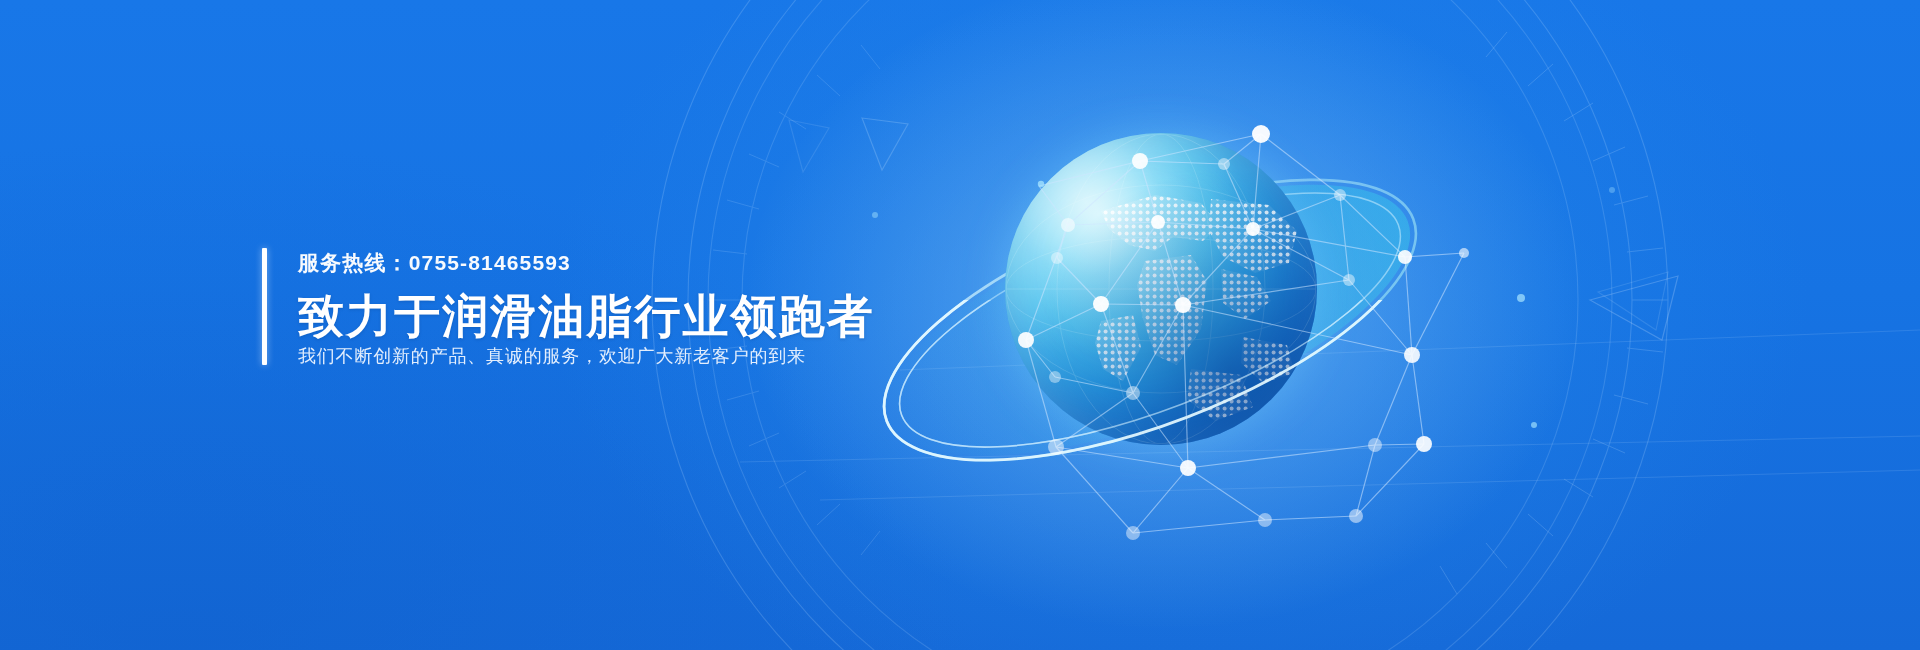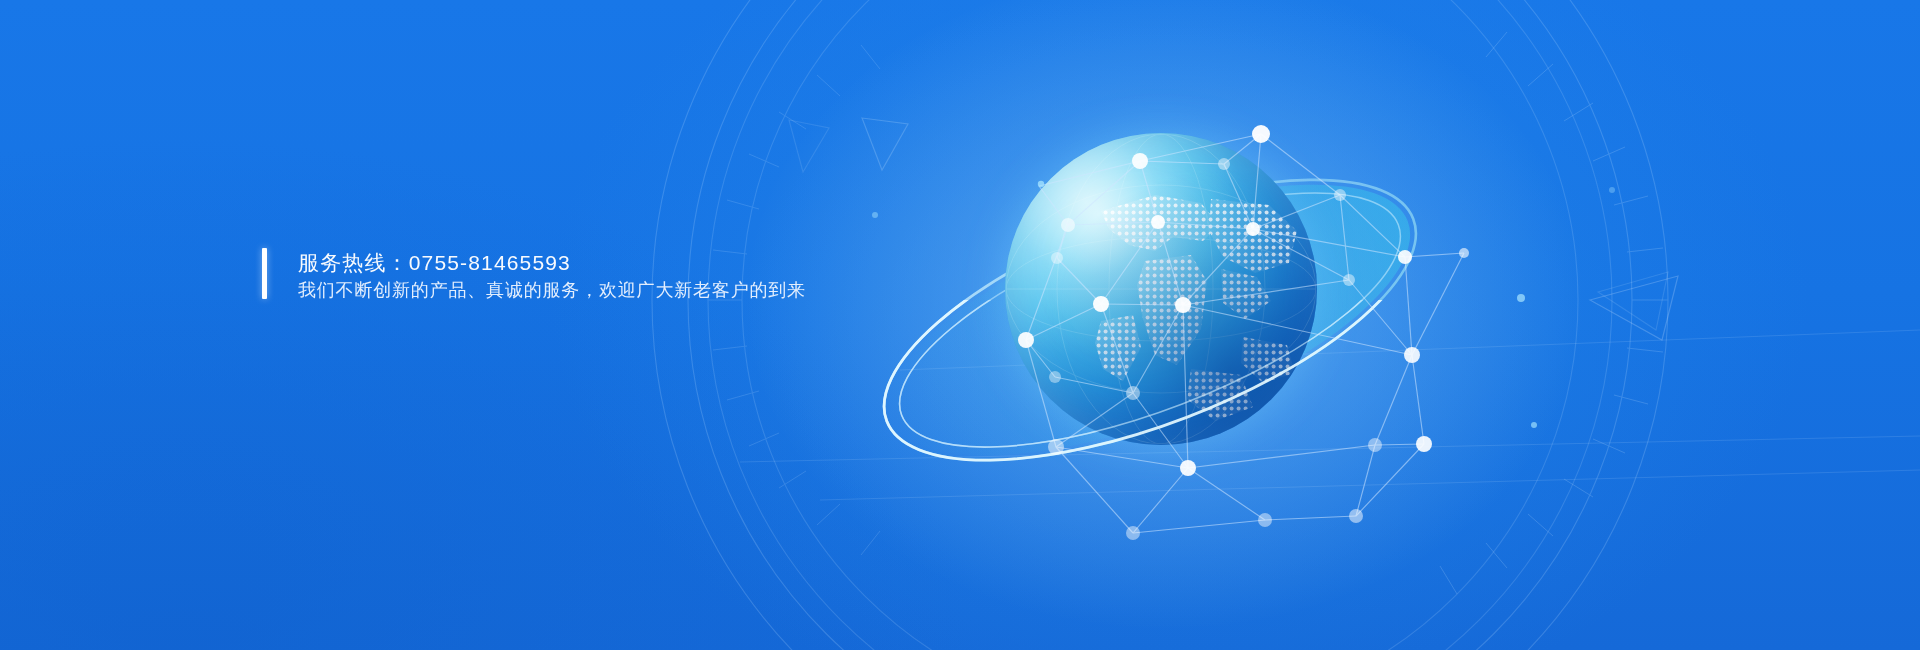--- a/index.html
+++ b/index.html
@@ -32,21 +32,21 @@
     box-shadow:0 0 7px rgba(255,255,255,.45);
   }
   .copy-text{display:flex;flex-direction:column;justify-content:flex-start;}
 
   .hotline{
     color:#ffffff;
     font-size:21px;
     letter-spacing:.055em;
     line-height:1;
     margin:4px 0 0 0;
-    font-weight:400;
+    font-weight:700;
     white-space:nowrap;
     opacity:.97;
   }
   .headline{
     color:#ffffff;
     font-size:46px;
     font-weight:700;
     letter-spacing:.045em;
     line-height:1;
     margin:20px 0 0 0;
@@ -345,17 +345,18 @@
       <circle cx="1534" cy="425" r="3" opacity=".65"></circle>
       <circle cx="875" cy="215" r="3" opacity=".45"></circle>
       <circle cx="1612" cy="190" r="3" opacity=".35"></circle>
     </g>
   </svg>
 
   <div class="copy">
     <div class="accent-bar"></div>
     <div class="copy-text">
       <div class="hotline">服务热线：0755-81465593</div>
+      <div class="headline">致力于润滑油脂行业领跑者</div>
       <div class="subline">我们不断创新的产品、真诚的服务，欢迎广大新老客户的到来</div>
     </div>
   </div>
 
 </div>
 
 </body></html>

